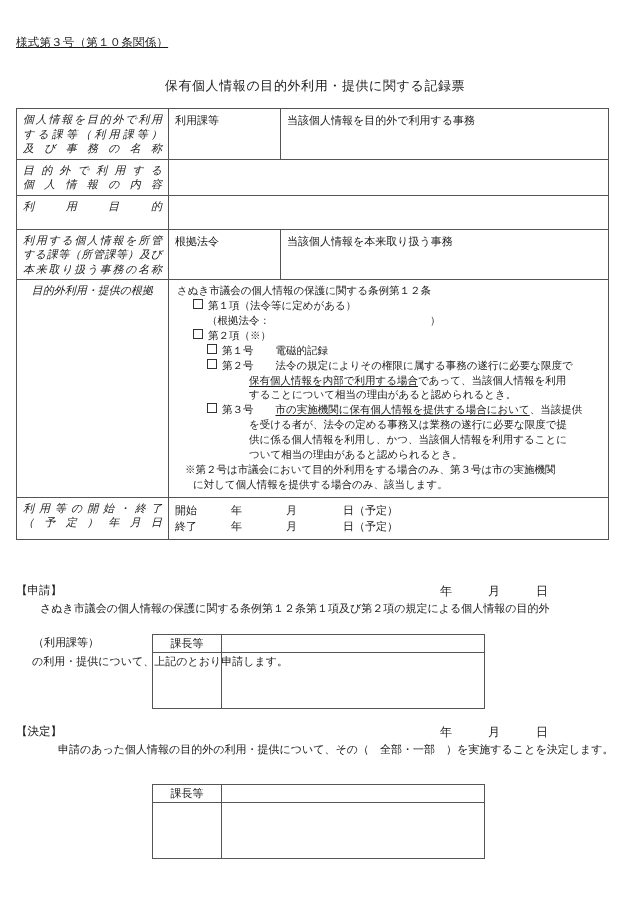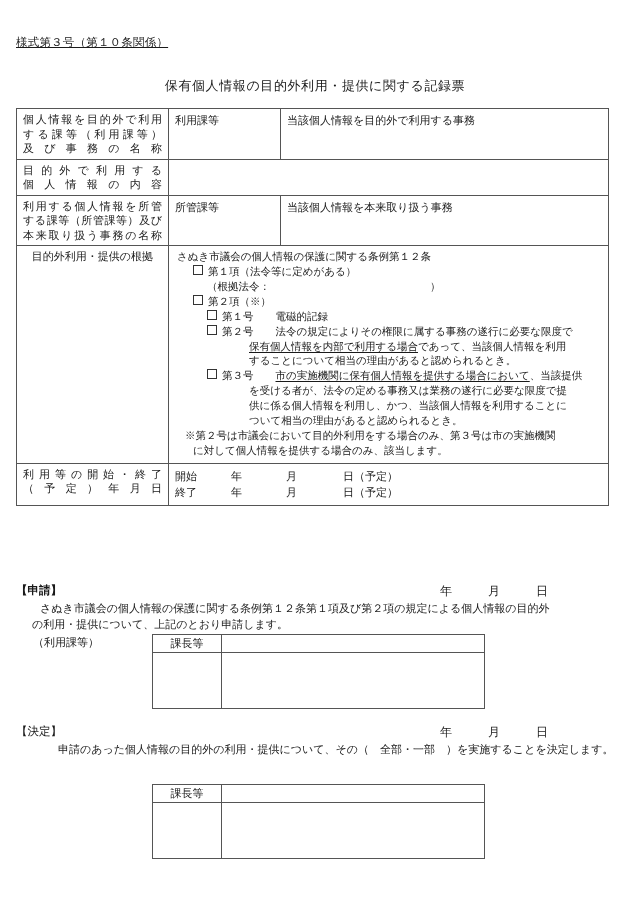--- a/index.html
+++ b/index.html
@@ -56,20 +56,21 @@
   }
   .main-table td {
     border: 1px solid #555;
     padding: 0;
     vertical-align: top;
     font-size: 11px;
   }
   .lbl {
     width: 152px;
     vertical-align: middle;
+    font-style: italic;
   }
   .lbl-inner {
     padding: 3px 6px 3px 6px;
     line-height: 1.32;
   }
   
   .just-line {
     display: block;
     text-align: justify;
     text-align-last: justify;
@@ -204,31 +205,41 @@
           <div class="lbl-inner">
             <span class="just-line">目的外で利用する</span>
             <span class="just-line">個人情報の内容</span>
           </div>
         </td>
         <td colspan="2">
           <div class="cellpad"></div>
         </td>
       </tr>
 
+      <tr class="r3">
+        <td class="lbl">
+          <div class="lbl-inner">
+            <span class="just-line">利用目的</span>
+          </div>
+        </td>
+        <td colspan="2">
+          <div class="cellpad"></div>
+        </td>
+      </tr>
 
       <tr class="r4">
         <td class="lbl">
           <div class="lbl-inner">
             <span class="just-line">利用する個人情報を所管</span>
             <span class="just-line">する課等（所管課等）及び</span>
             <span class="just-line">本来取り扱う事務の名称</span>
           </div>
         </td>
         <td class="col-b">
-          <div class="cellpad">所管課等</div>
+          <div class="cellpad">根拠法令</div>
         </td>
         <td>
           <div class="cellpad">当該個人情報を本来取り扱う事務</div>
         </td>
       </tr>
 
       <tr>
         <td class="lbl lbl-center">
           <div class="lbl-inner lbl-center">目的外利用・提供の根拠</div>
         </td>
@@ -288,24 +299,24 @@
             <div class="date-line">
               <span>終了</span><span class="sp-y"></span><span>年</span><span class="sp-m"></span><span>月</span><span class="sp-d"></span><span>日（予定）</span>
             </div>
           </div>
         </td>
       </tr>
 
     </tbody>
   </table>
 
-  <div class="block-head" style="left:16px; top:583px;font-weight:bold;">【申請】</div>
+  <div class="block-head" style="left:16px; top:583px;">【申請】</div>
   <div class="block-date dateblk" style="left:440px; top:583px;">年　　　月　　　日</div>
   <div class="block-body" style="left:40px; top:601px;">さぬき市議会の個人情報の保護に関する条例第１２条第１項及び第２項の規定による個人情報の目的外</div>
-  <div class="block-body" style="left:32px; top:617px;">の利用・提供について、上記のとおり申請します。</div>
+  <div class="block-body" style="left:32px; top:654px;">の利用・提供について、上記のとおり申請します。</div>
   <div class="block-body" style="left:33px; top:635px;">（利用課等）</div>
 
   <table class="sign-table" style="left:152px; top:634px;">
     <colgroup>
         <col style="width:68px">
         <col style="width:262px">
       </colgroup>
     <tbody>
       <tr>
         <td class="sign-head">課長等</td>

